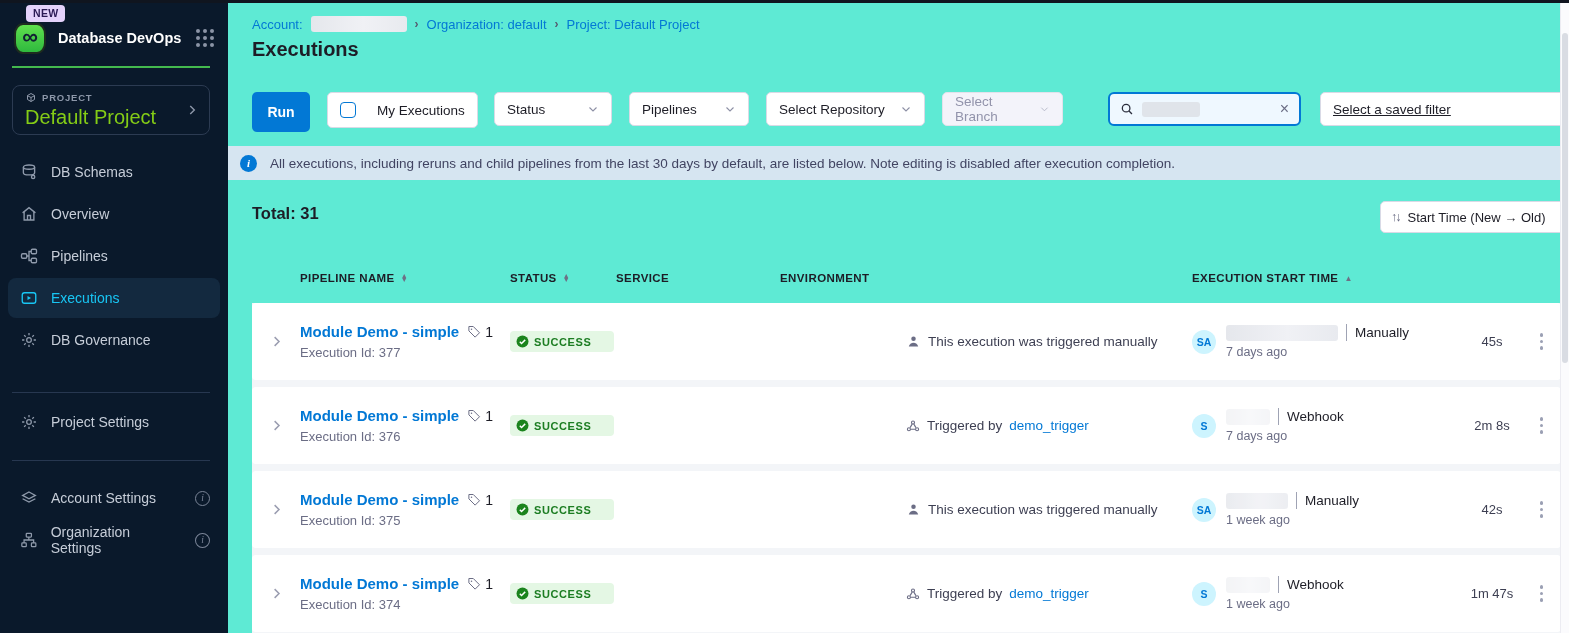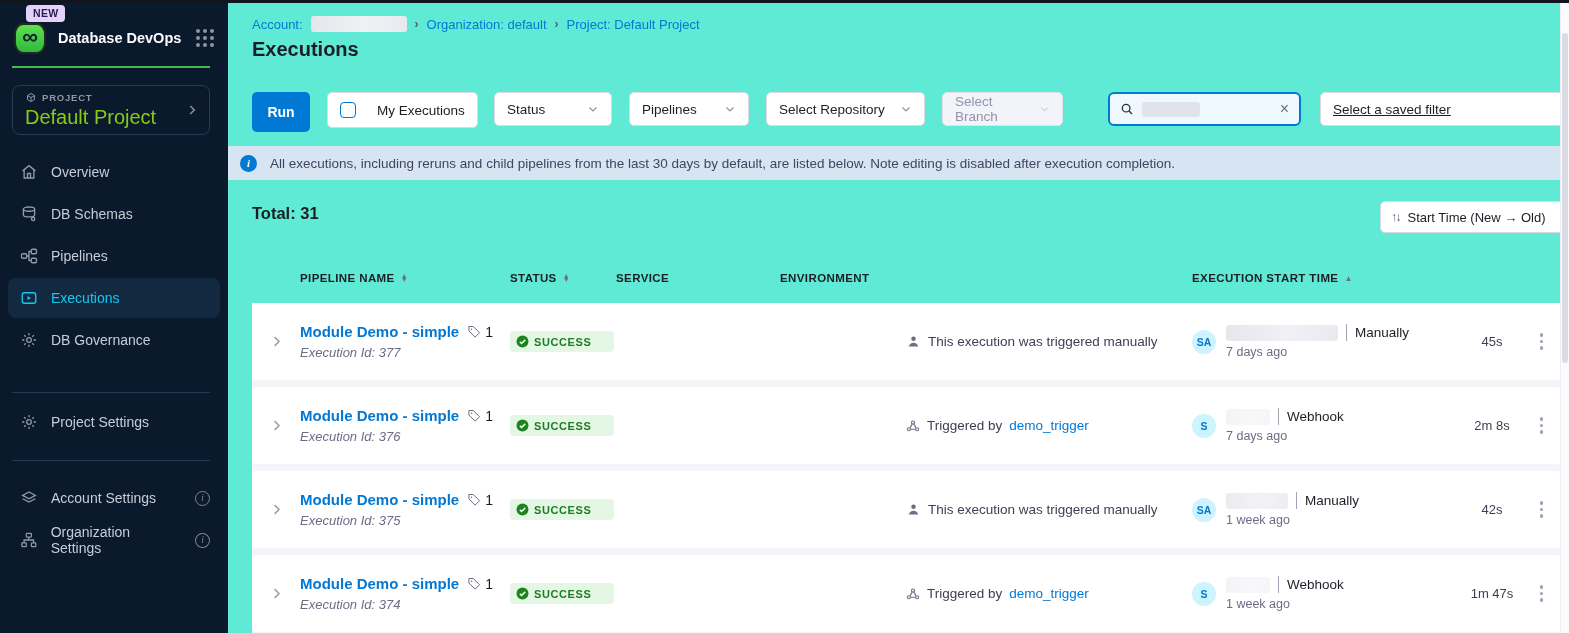--- a/index.html
+++ b/index.html
@@ -76,21 +76,21 @@
   .sort-both { display:flex; flex-direction:column; line-height:.55; font-size:7px; color:#6d7186; }
   .sort-up { font-size:8px; color:#6d7186; }
 
   .rows { position:absolute; left:24px; top:303px; width:1309px; background:#f3f5f8; }
   .row-card { height:77px; margin-bottom:7px; background:#fff; border-radius:4px; }
   .cell-chevron { display:flex; justify-content:center; color:#9a9db0; cursor:pointer; }
   .name-line { display:flex; align-items:center; gap:8px; }
   .p-name { color:#0278d5; font-size:15px; font-weight:700; cursor:pointer; white-space:nowrap; }
   .tag-wrap { display:flex; align-items:center; gap:3px; color:#6b6d85; }
   .tag-count { color:#1d1d26; font-size:14px; }
-  .exec-id { color:#6b6d85; font-size:13px; margin-top:5px;font-style:italic; }
+  .exec-id { color:#6b6d85; font-size:13px; margin-top:5px; }
   .status-badge { display:inline-flex; align-items:center; gap:5px; background:#e4f7e4; border-radius:4px; padding:4px 23px 4px 6px; }
   .status-badge .txt { font-size:11px; font-weight:700; color:#1c7d22; letter-spacing:.6px; }
   .trigger-cell { display:flex; align-items:center; gap:7px; font-size:13.5px; color:#3d3f52; }
   .trigger-cell svg { color:#6b6d85; flex:none; }
   .trig-link { color:#0278d5; cursor:pointer; }
   .start-cell { display:flex; align-items:flex-start; gap:10px; }
   .avatar { width:24px; height:24px; border-radius:50%; background:#cdf4fe; color:#0278d5; font-size:10.5px; font-weight:700; display:flex; align-items:center; justify-content:center; margin-top:6px; }
   .st-line1 { display:flex; align-items:center; }
   .user-redact { height:16px; }
   .redact-lg { width:112px; }
@@ -147,33 +147,33 @@
         <div class="pc-name">Default Project</div>
       </div>
       <svg class="pc-chev" width="14" height="14" viewBox="0 0 24 24" fill="none" stroke="currentColor" stroke-width="2.4">
           <path d="m9 5 7 7-7 7"></path>
         </svg>
     </div>
 
     <nav class="nav">
       <div class="nav-item">
         <svg width="18" height="18" viewBox="0 0 24 24" fill="none" stroke="currentColor" stroke-width="1.8">
+            <ellipse cx="12" cy="5.5" rx="7.5" ry="2.8"></ellipse>
+            <path d="M4.5 5.5v7.5c0 1.6 3.4 2.9 7.5 2.9s7.5-1.3 7.5-2.9V5.5"></path>
+            <circle cx="17.5" cy="18.5" r="2.2"></circle>
+          </svg>
+        <span>DB Schemas</span>
+      </div>
+      <div class="nav-item">
+        <svg width="18" height="18" viewBox="0 0 24 24" fill="none" stroke="currentColor" stroke-width="1.8">
             <path d="M3.5 10.5 12 3.5l8.5 7"></path>
             <path d="M5.5 9v11h13V9"></path>
             <path d="M10 20v-6h4v6"></path>
           </svg>
         <span>Overview</span>
-      </div>
-      <div class="nav-item">
-        <svg width="18" height="18" viewBox="0 0 24 24" fill="none" stroke="currentColor" stroke-width="1.8">
-            <ellipse cx="12" cy="5.5" rx="7.5" ry="2.8"></ellipse>
-            <path d="M4.5 5.5v7.5c0 1.6 3.4 2.9 7.5 2.9s7.5-1.3 7.5-2.9V5.5"></path>
-            <circle cx="17.5" cy="18.5" r="2.2"></circle>
-          </svg>
-        <span>DB Schemas</span>
       </div>
       <div class="nav-item">
         <svg width="18" height="18" viewBox="0 0 24 24" fill="none" stroke="currentColor" stroke-width="1.8">
             <rect x="2" y="9" width="7" height="6" rx="1.6"></rect>
             <rect x="15" y="3" width="7" height="6" rx="1.6"></rect>
             <rect x="15" y="15" width="7" height="6" rx="1.6"></rect>
             <path d="M9 12h3m0 0V6h3m-3 6v6h3"></path>
           </svg>
         <span>Pipelines</span>
       </div>

